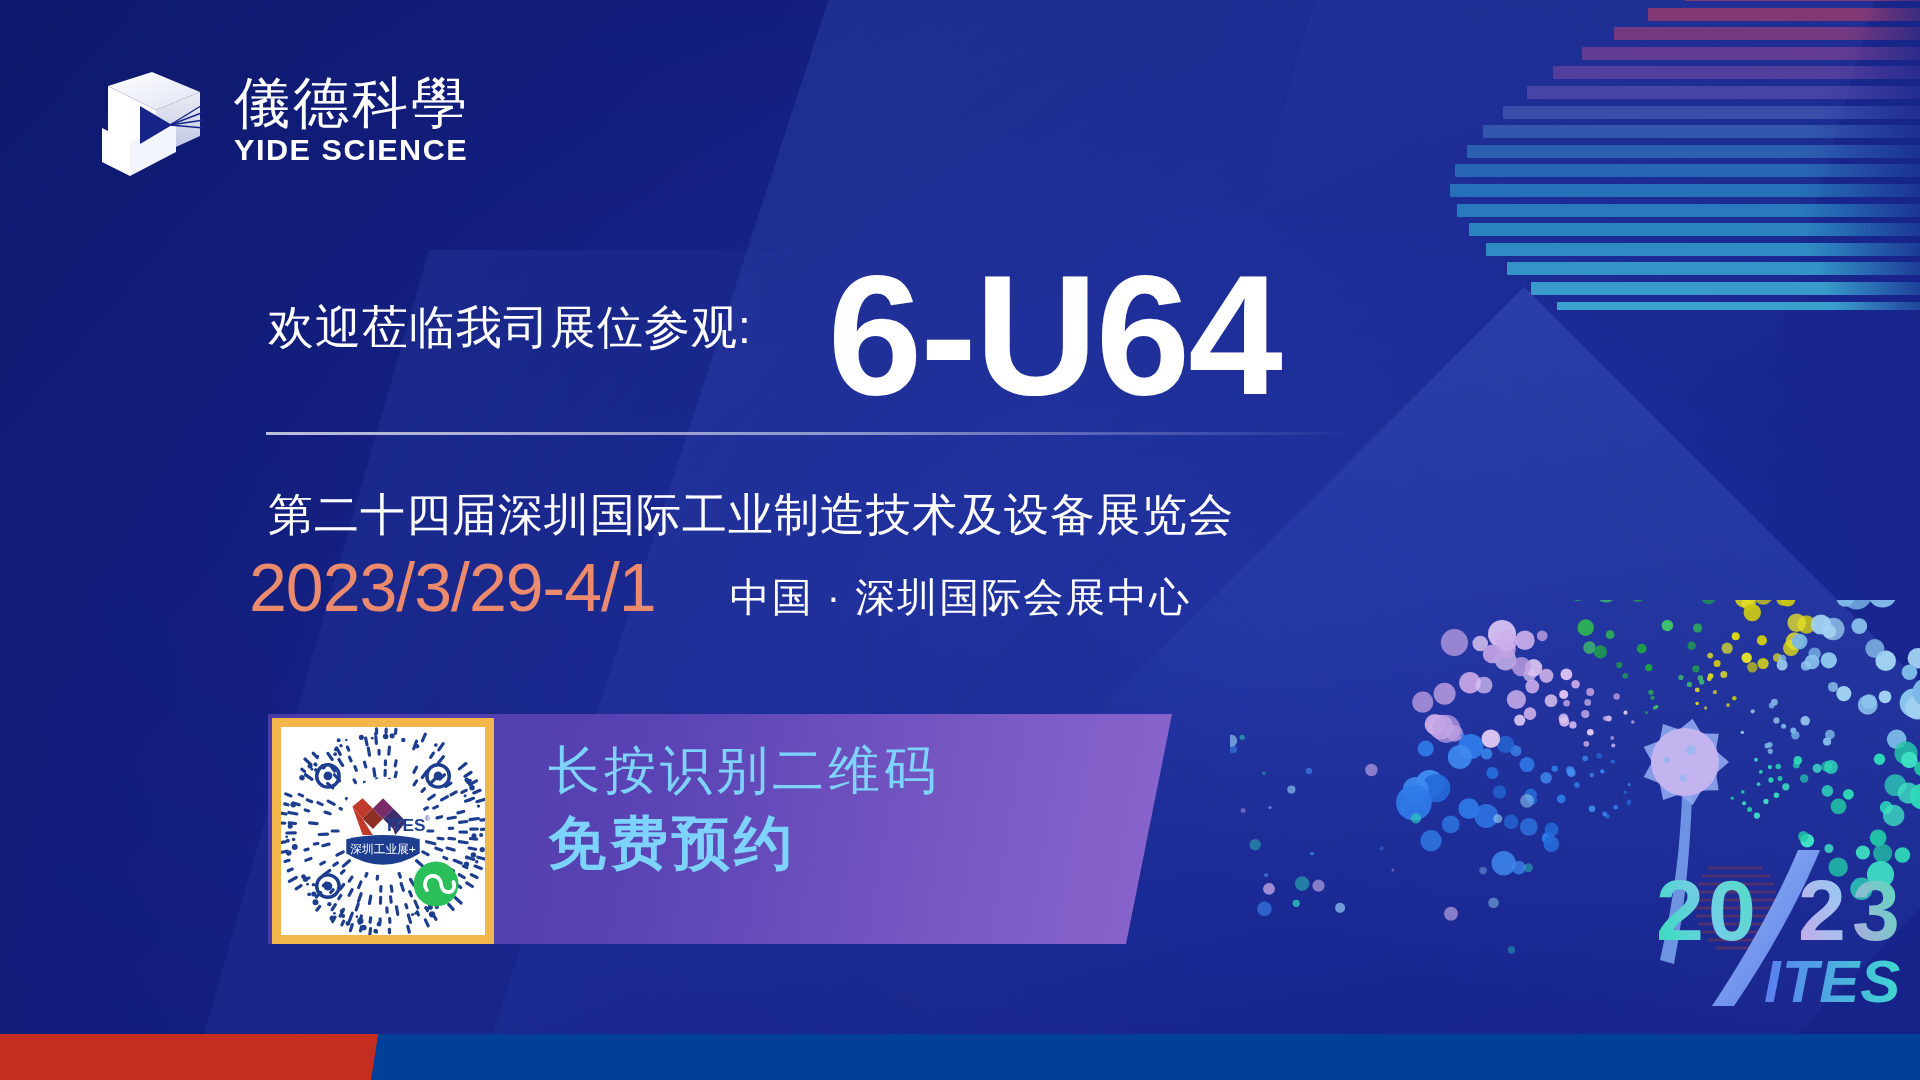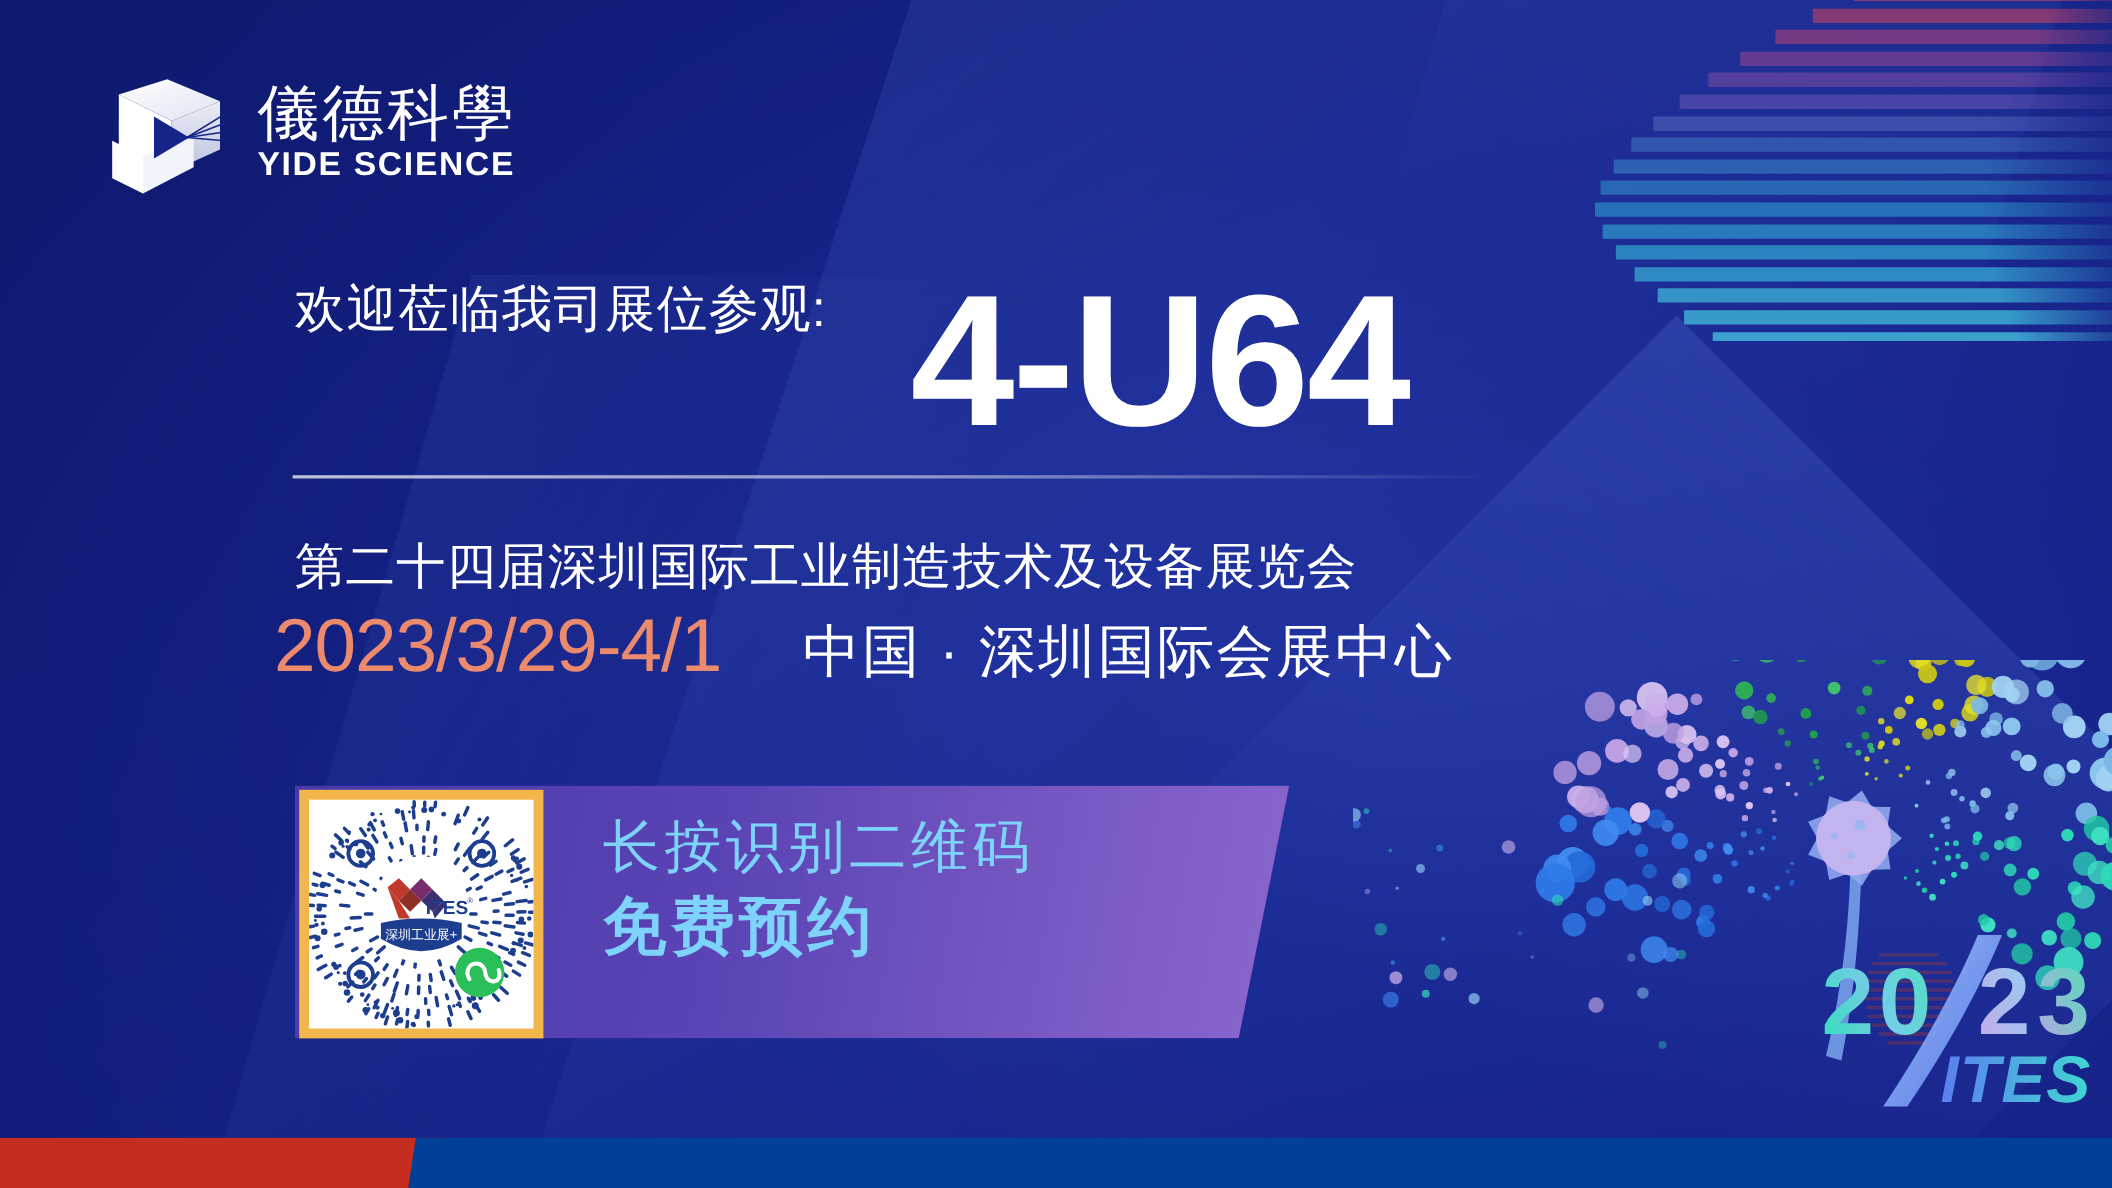--- a/index.html
+++ b/index.html
@@ -75,21 +75,21 @@
   .logo-en{
     color:#fff; font-size:30px; line-height:1.1; letter-spacing:1.5px;
     font-weight:700; white-space:nowrap; margin-top:2px;
     transform:scaleX(1.02); transform-origin:left center;
   }
 
   
   .booth-row{
     position:absolute; left:268px; top:250px;
     width:1130px; height:170px;
-    display:flex; align-items:flex-start;
+    display:flex; align-items:center;
   }
   .welcome{
     color:#ffffff; font-size:46px; letter-spacing:1px;
     white-space:nowrap; padding-bottom:14px;
   }
   .booth-no{
     color:#ffffff; font-size:170px; font-weight:700;
     letter-spacing:-2px; line-height:.92;
     margin-left:76px; white-space:nowrap;
   }
@@ -108,21 +108,21 @@
   
   .date-row{
     position:absolute; left:249px; top:548px;
     display:flex; align-items:baseline;
   }
   .date{
     color:#ec8a6e; font-size:68px; font-weight:400;
     letter-spacing:-1px; white-space:nowrap;
   }
   .venue{
-    color:#ffffff; font-size:52px; letter-spacing:2px;
+    color:#ffffff; font-size:40px; letter-spacing:2px;
     white-space:nowrap; margin-left:74px;
   }
 
   
   .cta-panel{
     position:absolute; left:268px; top:714px;
     width:904px; height:230px;
     background:linear-gradient(100deg, #4a3aa8 0%, #5a43b4 42%, #7a5ac4 78%, #8a66cc 100%);
     clip-path:polygon(0 0, 100% 0, calc(100% - 46px) 100%, 0 100%);
   }
@@ -221,21 +221,21 @@
       </g>
     </svg>
     <div class="logo-text">
       <div class="logo-cn">儀德科學</div>
       <div class="logo-en">YIDE SCIENCE</div>
     </div>
   </div>
 
   <div class="booth-row">
     <div class="welcome">欢迎莅临我司展位参观:</div>
-    <div class="booth-no">4-U64</div>
+    <div class="booth-no">6-U64</div>
   </div>
 
   <div class="divider"></div>
 
   <div class="expo-title">第二十四届深圳国际工业制造技术及设备展览会</div>
 
   <div class="date-row">
     <div class="date">2023/3/29-4/1</div>
     <div class="venue">中国 · 深圳国际会展中心</div>
   </div>

